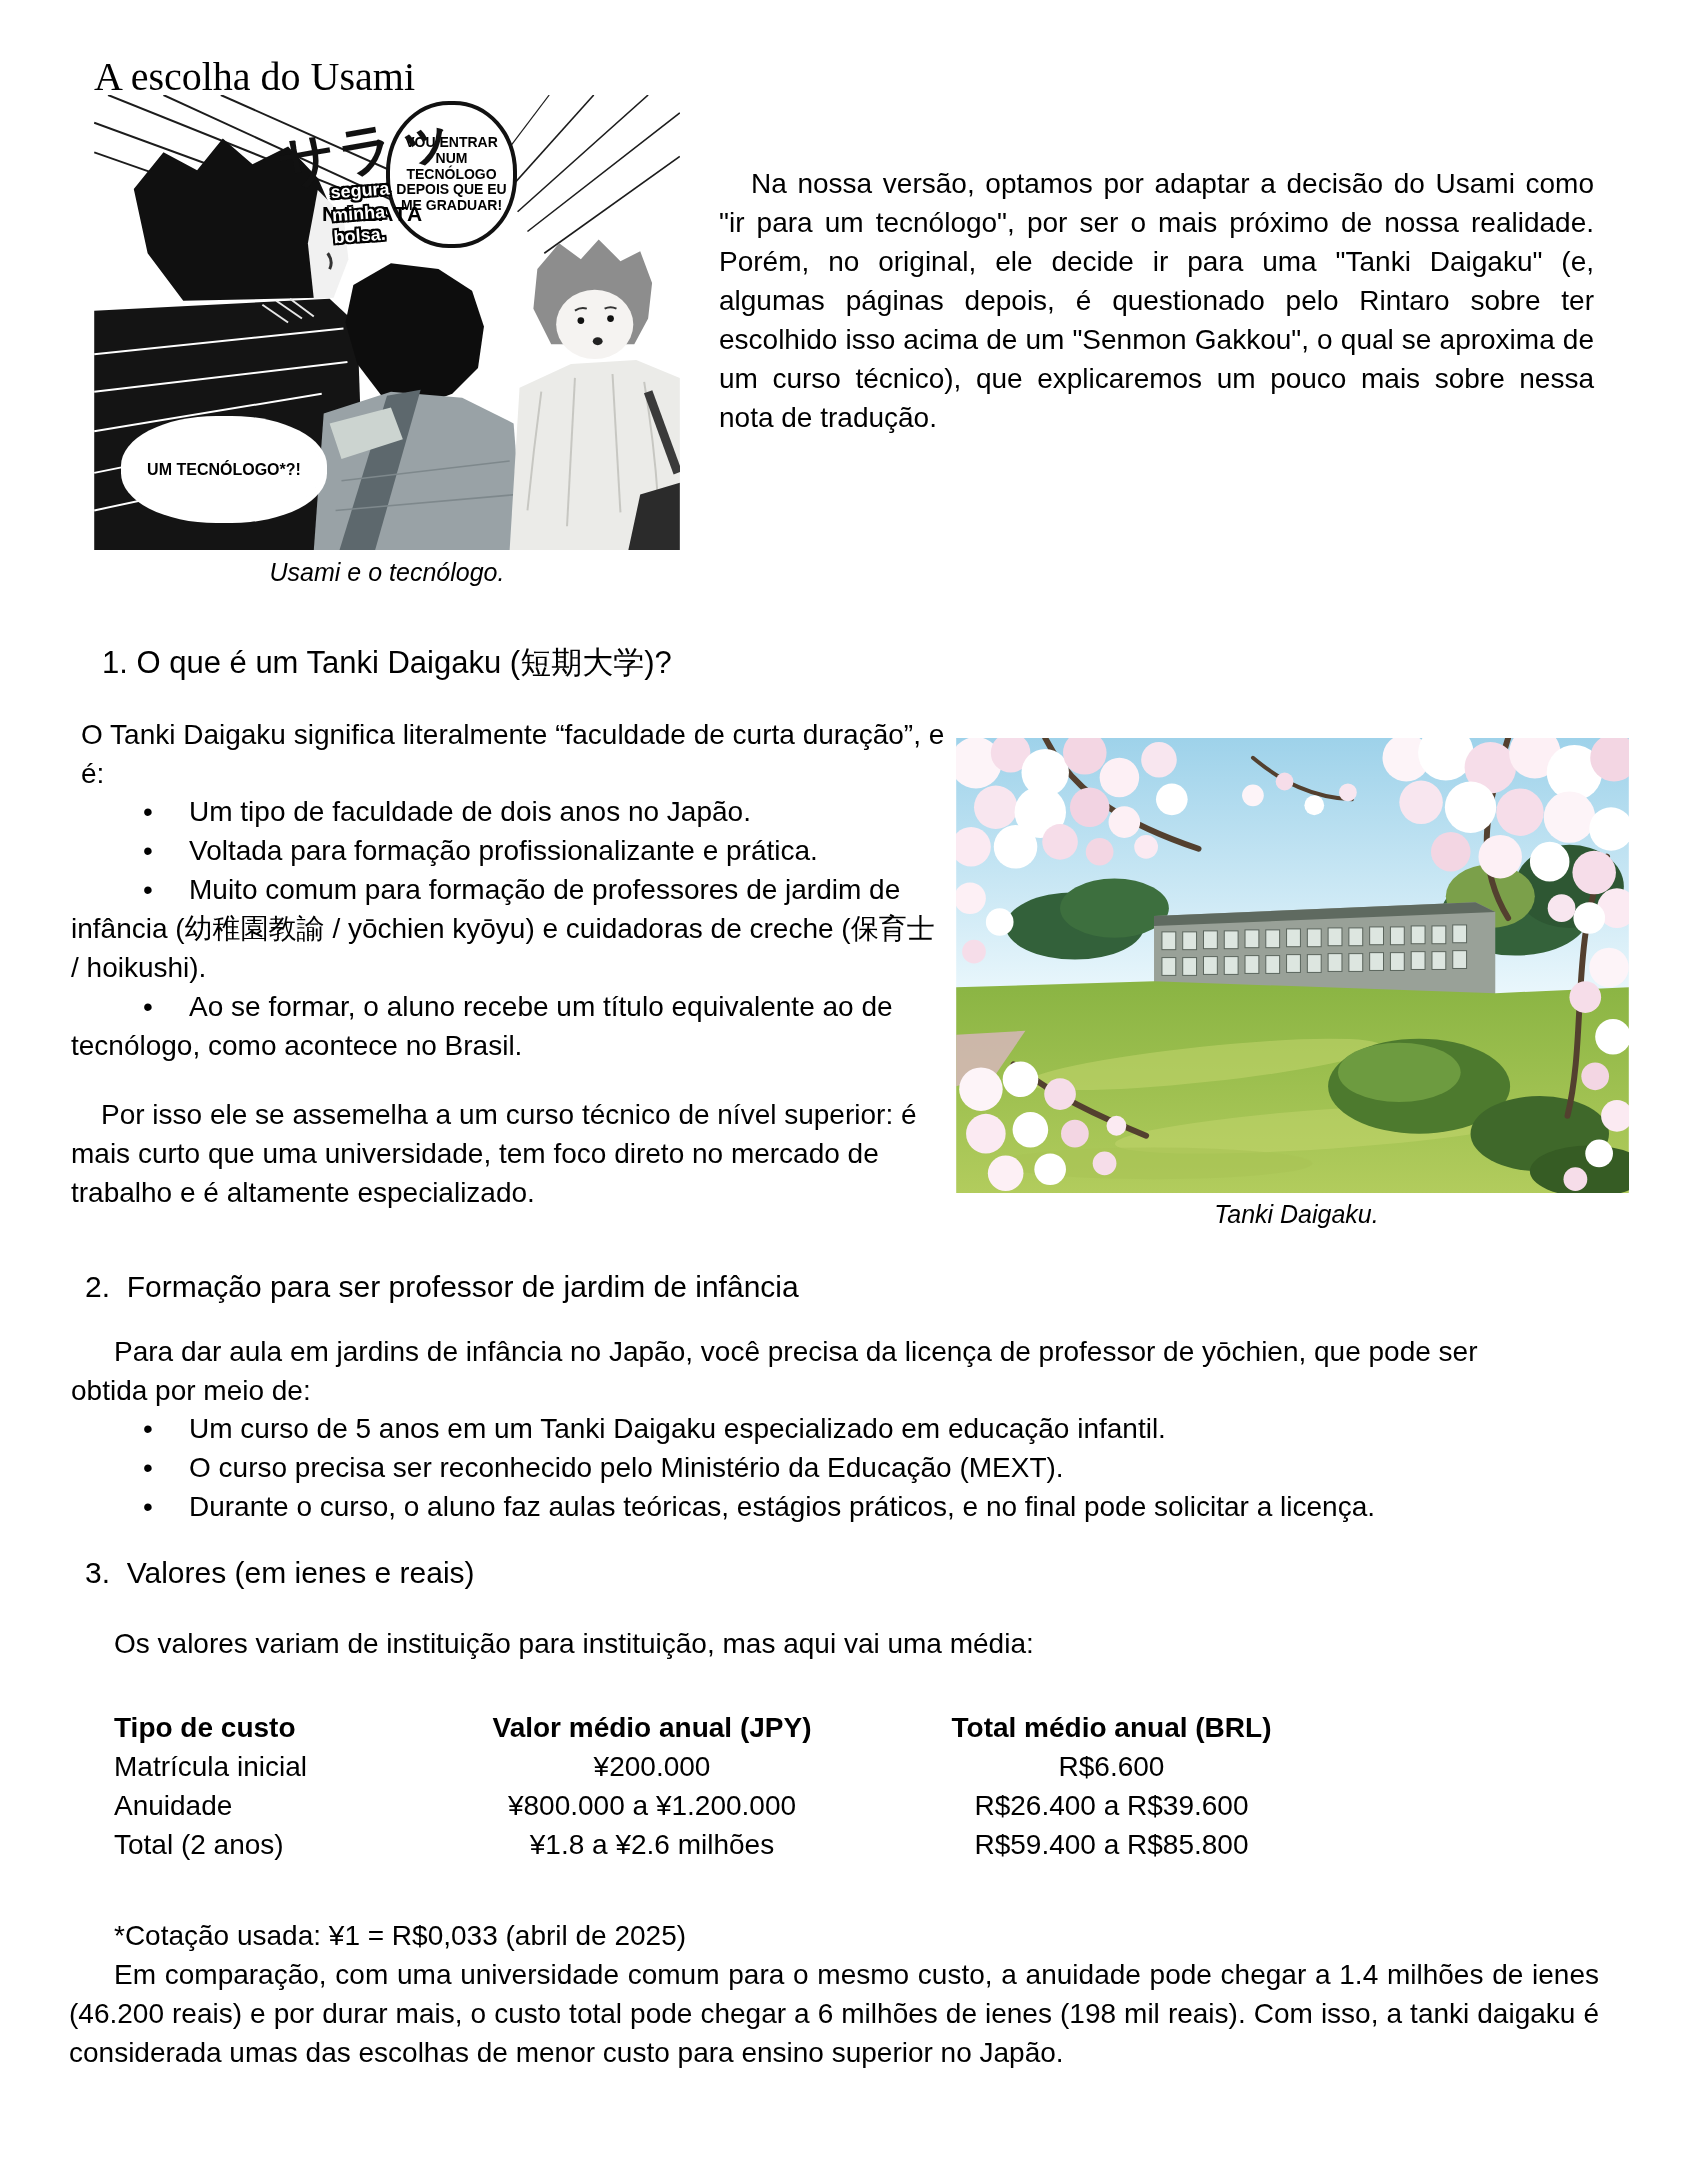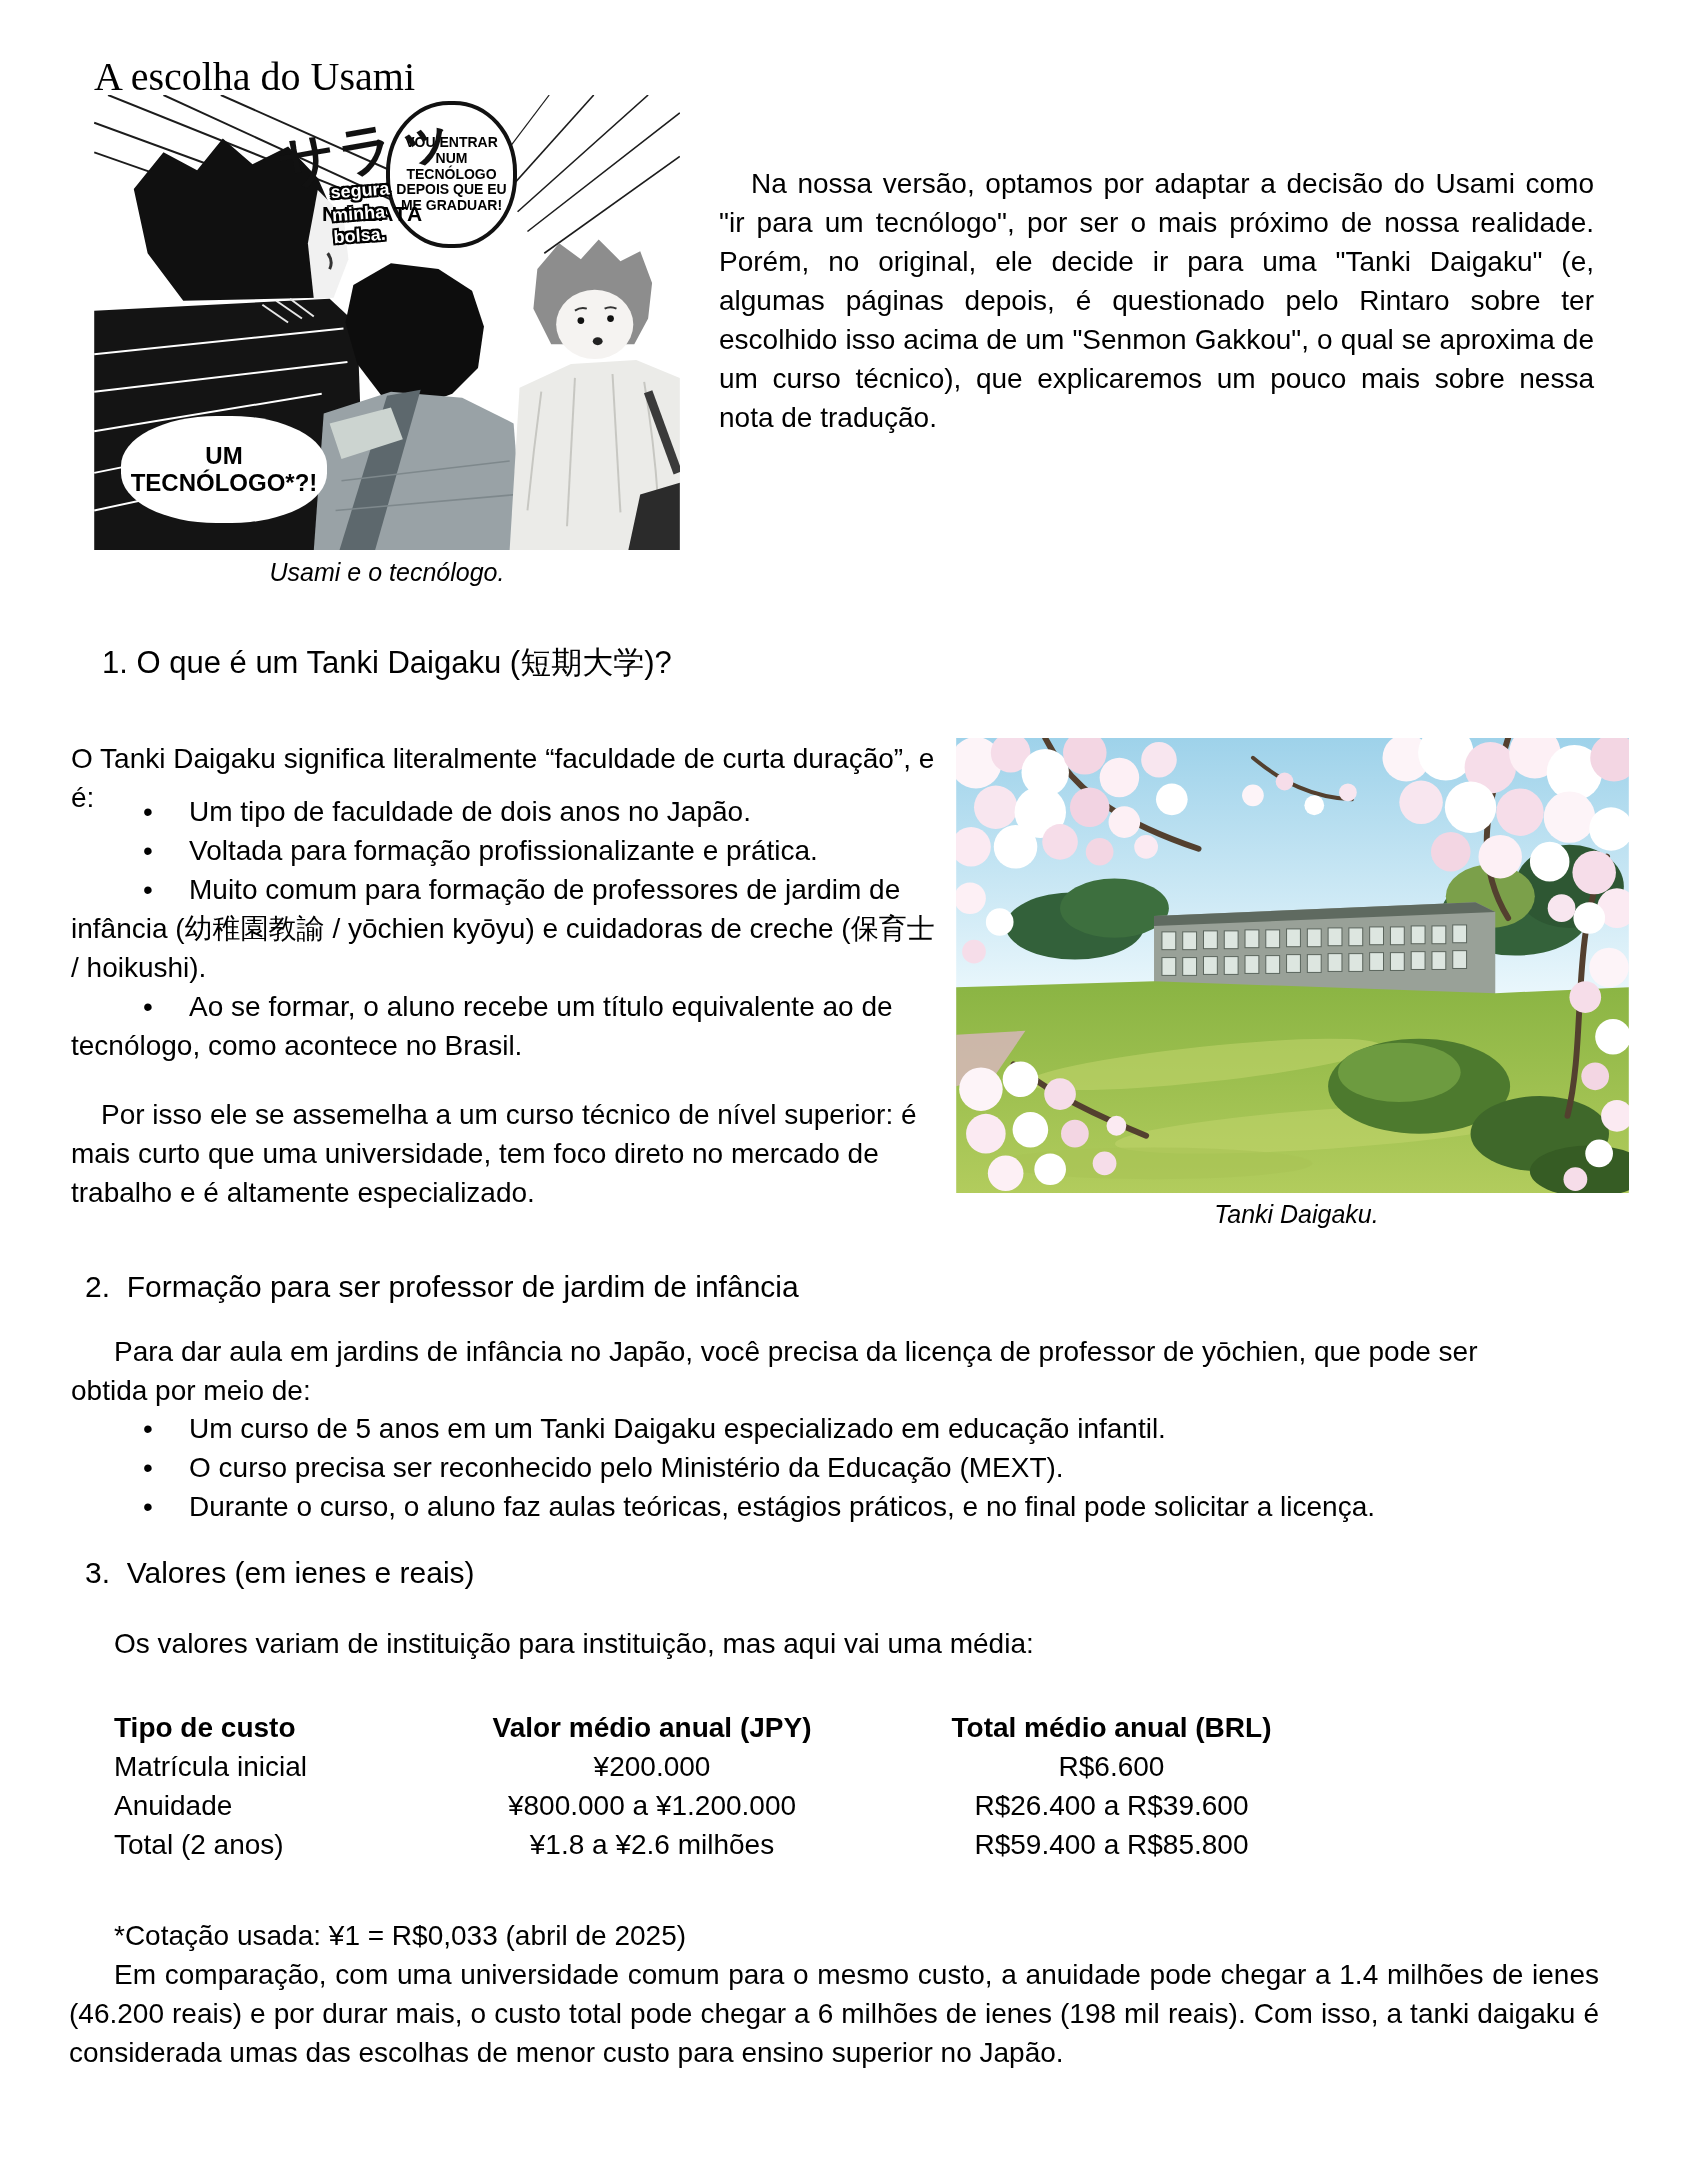--- a/index.html
+++ b/index.html
@@ -16,21 +16,21 @@
   
   .manga{width:586px;height:455px;background:#fff;}
   .manga svg{position:absolute;left:0;top:0;}
   .bubble{position:absolute;background:#fff;text-align:center;
           font-weight:700;line-height:1.12;}
   .bubble-main{left:292px;top:6px;width:131px;height:147px;border:4px solid #111;
                border-radius:48%;display:flex;align-items:center;justify-content:center;
                padding:4px 6px;font-size:14px;box-sizing:border-box;}
   .bubble-reply{left:33px;top:327px;width:194px;height:95px;border-radius:46%;
                 display:flex;align-items:center;justify-content:center;
-                font-size:24px;padding:6px 10px;box-sizing:border-box;
+                font-size:16px;padding:6px 10px;box-sizing:border-box;
                 box-shadow:0 0 0 6px #fff;}
   .sfx-kana{left:184px;top:18px;font-size:55px;font-weight:700;
             transform:rotate(-10deg);letter-spacing:4px;color:#111;}
   .sfx-lata{left:220px;top:107px;font-size:21px;font-weight:700;letter-spacing:2px;padding-left:8px;}
   .handwrite{left:238px;top:83px;width:95px;font-size:18px;font-weight:700;
              color:#fff;line-height:1.25;transform:rotate(-4deg);
              text-shadow:-2px -2px 0 #000,2px -2px 0 #000,-2px 2px 0 #000,2px 2px 0 #000,
                          0 -2px 0 #000,0 2px 0 #000,-2px 0 0 #000,2px 0 0 #000;}
   
   .cost-table{border-collapse:collapse;}
@@ -120,21 +120,21 @@
       <span>UM TECNÓLOGO*?!</span>
     </div>
   </div>
 
   <div class="abs caption" style="left:94px;top:558px;width:586px;">Usami e o tecnólogo.</div>
 
   <div class="abs body-text just" style="left:719px;top:164px;width:875px;text-indent:32px;">Na nossa versão, optamos por adaptar a decisão do Usami como "ir para um tecnólogo", por ser o mais próximo de nossa realidade. Porém, no original, ele decide ir para uma "Tanki Daigaku" (e, algumas páginas depois, é questionado pelo Rintaro sobre ter escolhido isso acima de um "Senmon Gakkou", o qual se aproxima de um curso técnico), que explicaremos um pouco mais sobre nessa nota de tradução.</div>
 
   <div class="abs heading" style="left:102px;top:642px;">1. O que é um Tanki Daigaku (短期大学)?</div>
 
-  <div class="abs body-text" style="left:71px;top:715px;width:871px;margin-top:24px;">O Tanki Daigaku significa literalmente “faculdade de curta duração”, e é:</div>
+  <div class="abs body-text" style="left:81px;top:715px;width:871px;">O Tanki Daigaku significa literalmente “faculdade de curta duração”, e é:</div>
 
   <div class="abs body-text" style="left:71px;top:792px;width:871px;">
     <div class="bullet-item">
       <span class="b-dot">•</span><span>Um tipo de faculdade de dois anos no Japão.</span>
     </div>
     <div class="bullet-item">
       <span class="b-dot">•</span><span>Voltada para formação profissionalizante e prática.</span>
     </div>
     <div class="bullet-item">
       <span class="b-dot">•</span><span>Muito comum para formação de professores de jardim de infância (幼稚園教諭 / yōchien kyōyu) e cuidadoras de creche (保育士 / hoikushi).</span>

